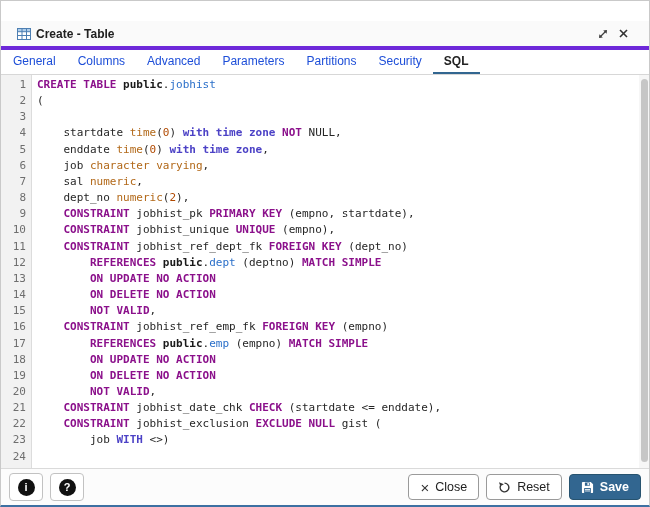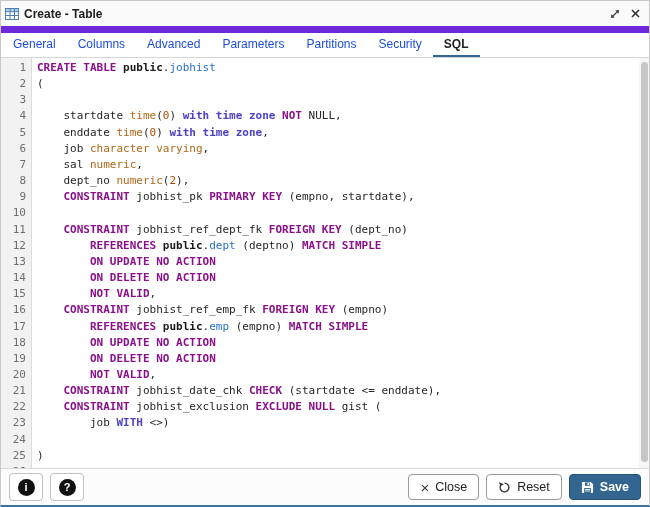--- a/index.html
+++ b/index.html
@@ -1,22 +1,22 @@
 <!DOCTYPE html>
 <html><head>
 <meta charset="utf-8">
 <style>
   html,body{margin:0;padding:0;background:#e8e8e8;font-family:"Liberation Sans",sans-serif;}
   .dialog{
     position:relative;width:650px;height:507px;box-sizing:border-box;background:#fff;
     border:1px solid #c9c9c9;border-bottom:2px solid #3d70a2;display:flex;flex-direction:column;overflow:hidden;
   }
   
-  .hdr{height:25px;flex:0 0 25px;background:#fafafa;border-bottom:7px solid #6d28d9;
-       display:flex;align-items:center;padding:0 4px;}
+  .hdr{height:25px;flex:0 0 25px;background:#fafafa;border-bottom:4px solid #6d28d9;
+       display:flex;align-items:center;padding:0 16px;margin-top:20px;}
   .hdr-title{display:flex;align-items:center;gap:5px;font-size:12px;font-weight:bold;color:#212121;}
   .hdr-spacer{flex:1;}
   .winbtn{width:20px;height:20px;display:flex;align-items:center;justify-content:center;color:#404040;cursor:pointer;}
   .winbtn svg{display:block;}
   
   .tabbar{height:24px;flex:0 0 24px;display:flex;align-items:stretch;border-bottom:1px solid #d7d7d7;background:#fff;padding-left:1px;}
   .tab{display:flex;align-items:center;padding:0 11px;font-size:12px;color:#1d4ed8;
        border-bottom:2px solid transparent;cursor:pointer;white-space:nowrap;}
   .tab.active{color:#222;border-bottom-color:#326690;font-weight:bold;}
   
@@ -97,21 +97,21 @@
     <div class="code-lines">
         <div class="code-line"><span class="ln">1</span><span class="lc"><span class="tk-kw">CREATE TABLE</span><span class="tk-pl"> </span><span class="tk-def">public</span><span class="tk-pl">.</span><span class="tk-v2">jobhist</span></span></div>
         <div class="code-line"><span class="ln">2</span><span class="lc"><span class="tk-pl">(</span></span></div>
         <div class="code-line"><span class="ln">3</span></div>
         <div class="code-line"><span class="ln">4</span><span class="lc"><span class="tk-pl">    startdate </span><span class="tk-ty">time</span><span class="tk-pl">(</span><span class="tk-nm">0</span><span class="tk-pl">) </span><span class="tk-k2">with time zone</span><span class="tk-pl"> </span><span class="tk-kw">NOT</span><span class="tk-pl"> NULL,</span></span></div>
         <div class="code-line"><span class="ln">5</span><span class="lc"><span class="tk-pl">    enddate </span><span class="tk-ty">time</span><span class="tk-pl">(</span><span class="tk-nm">0</span><span class="tk-pl">) </span><span class="tk-k2">with time zone</span><span class="tk-pl">,</span></span></div>
         <div class="code-line"><span class="ln">6</span><span class="lc"><span class="tk-pl">    job </span><span class="tk-ty">character varying</span><span class="tk-pl">,</span></span></div>
         <div class="code-line"><span class="ln">7</span><span class="lc"><span class="tk-pl">    sal </span><span class="tk-ty">numeric</span><span class="tk-pl">,</span></span></div>
         <div class="code-line"><span class="ln">8</span><span class="lc"><span class="tk-pl">    dept_no </span><span class="tk-ty">numeric</span><span class="tk-pl">(</span><span class="tk-nm">2</span><span class="tk-pl">),</span></span></div>
         <div class="code-line"><span class="ln">9</span><span class="lc"><span class="tk-pl">    </span><span class="tk-kw">CONSTRAINT</span><span class="tk-pl"> jobhist_pk </span><span class="tk-kw">PRIMARY KEY</span><span class="tk-pl"> (empno, startdate),</span></span></div>
-        <div class="code-line"><span class="ln">10</span></div>
+        <div class="code-line"><span class="ln">10</span><span class="lc"><span class="tk-pl">    </span><span class="tk-kw">CONSTRAINT</span><span class="tk-pl"> jobhist_unique </span><span class="tk-kw">UNIQUE</span><span class="tk-pl"> (empno),</span></span></div>
         <div class="code-line"><span class="ln">11</span><span class="lc"><span class="tk-pl">    </span><span class="tk-kw">CONSTRAINT</span><span class="tk-pl"> jobhist_ref_dept_fk </span><span class="tk-kw">FOREIGN KEY</span><span class="tk-pl"> (dept_no)</span></span></div>
         <div class="code-line"><span class="ln">12</span><span class="lc"><span class="tk-pl">        </span><span class="tk-kw">REFERENCES</span><span class="tk-pl"> </span><span class="tk-def">public</span><span class="tk-pl">.</span><span class="tk-v2">dept</span><span class="tk-pl"> (deptno) </span><span class="tk-kw">MATCH SIMPLE</span></span></div>
         <div class="code-line"><span class="ln">13</span><span class="lc"><span class="tk-pl">        </span><span class="tk-kw">ON UPDATE NO ACTION</span></span></div>
         <div class="code-line"><span class="ln">14</span><span class="lc"><span class="tk-pl">        </span><span class="tk-kw">ON DELETE NO ACTION</span></span></div>
         <div class="code-line"><span class="ln">15</span><span class="lc"><span class="tk-pl">        </span><span class="tk-kw">NOT VALID</span><span class="tk-pl">,</span></span></div>
         <div class="code-line"><span class="ln">16</span><span class="lc"><span class="tk-pl">    </span><span class="tk-kw">CONSTRAINT</span><span class="tk-pl"> jobhist_ref_emp_fk </span><span class="tk-kw">FOREIGN KEY</span><span class="tk-pl"> (empno)</span></span></div>
         <div class="code-line"><span class="ln">17</span><span class="lc"><span class="tk-pl">        </span><span class="tk-kw">REFERENCES</span><span class="tk-pl"> </span><span class="tk-def">public</span><span class="tk-pl">.</span><span class="tk-v2">emp</span><span class="tk-pl"> (empno) </span><span class="tk-kw">MATCH SIMPLE</span></span></div>
         <div class="code-line"><span class="ln">18</span><span class="lc"><span class="tk-pl">        </span><span class="tk-kw">ON UPDATE NO ACTION</span></span></div>
         <div class="code-line"><span class="ln">19</span><span class="lc"><span class="tk-pl">        </span><span class="tk-kw">ON DELETE NO ACTION</span></span></div>
         <div class="code-line"><span class="ln">20</span><span class="lc"><span class="tk-pl">        </span><span class="tk-kw">NOT VALID</span><span class="tk-pl">,</span></span></div>

